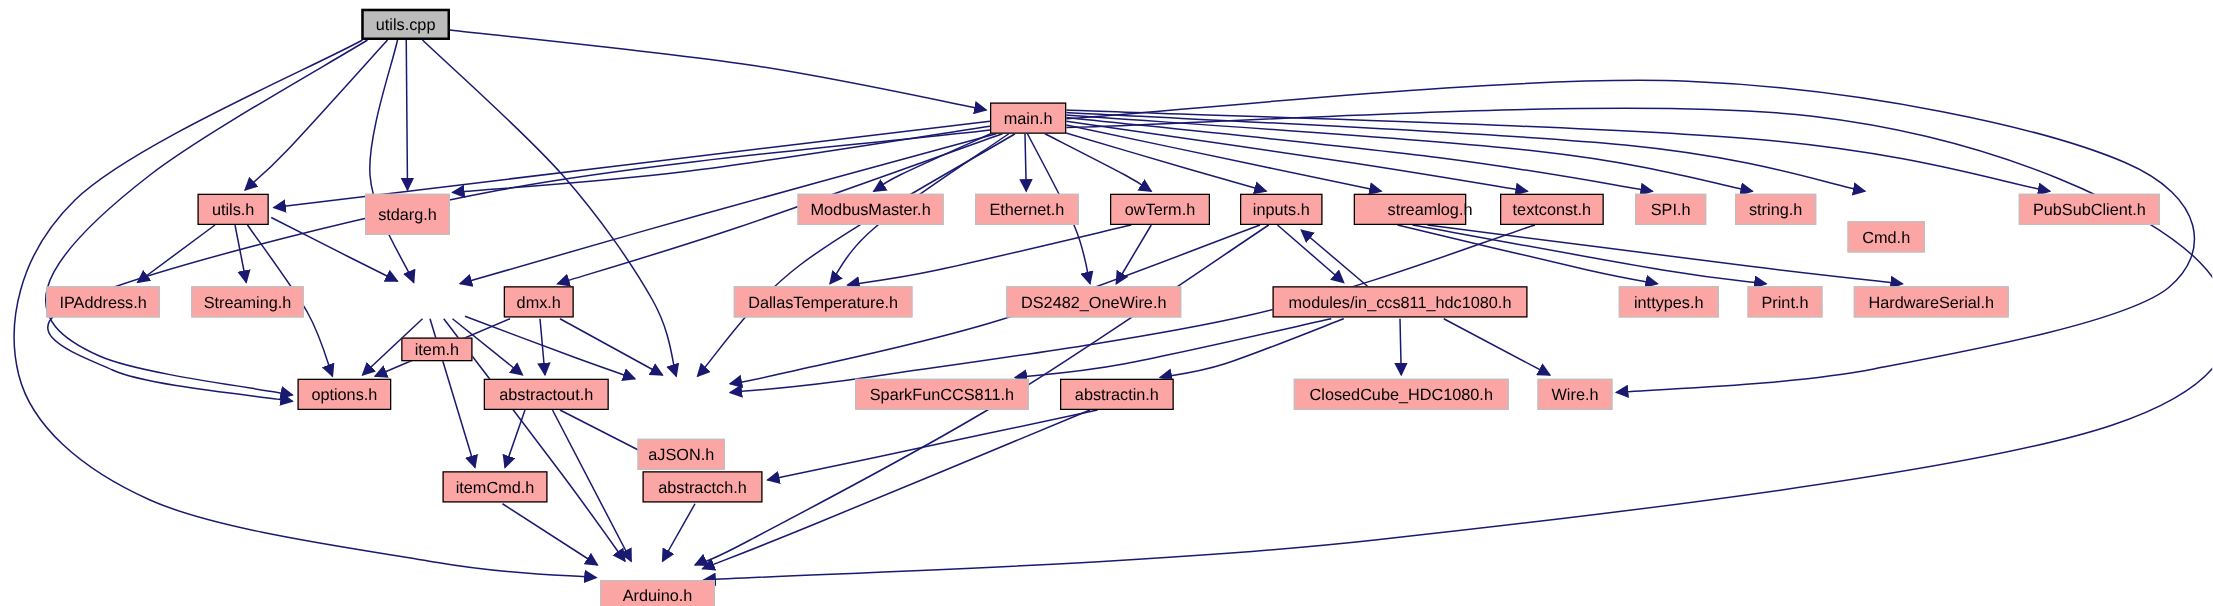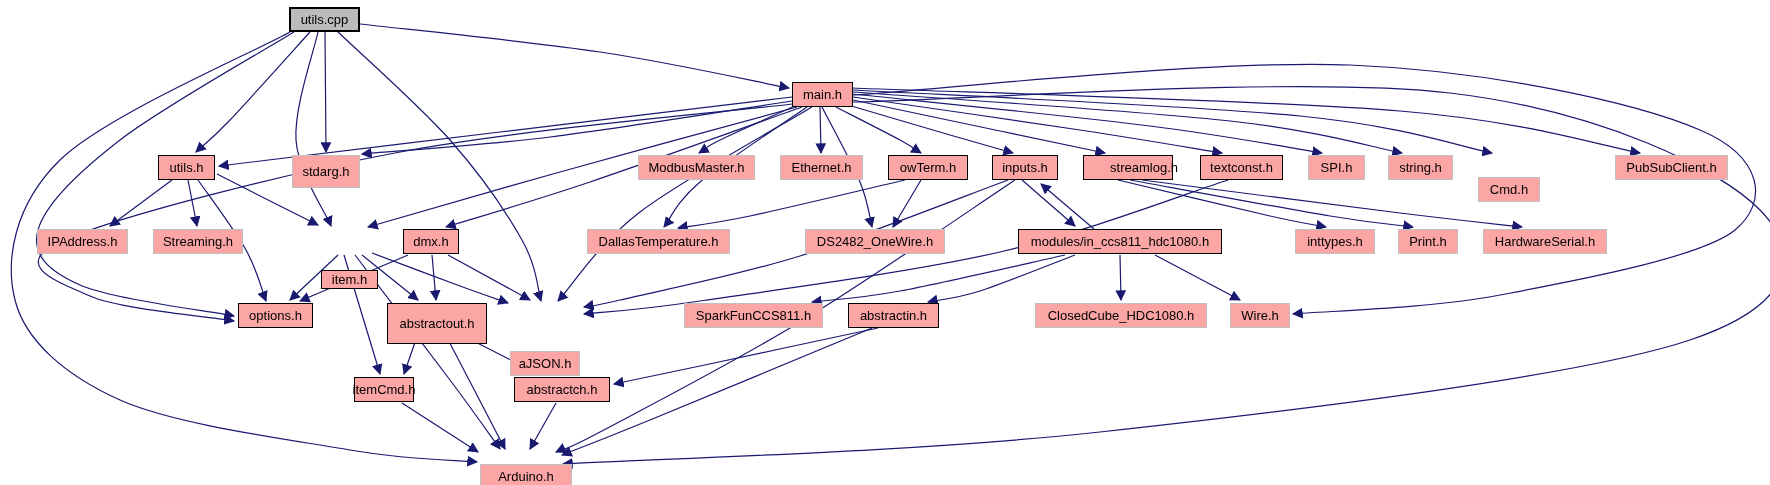--- a/index.html
+++ b/index.html
@@ -156,39 +156,39 @@
       </div>
       <div class="gnode ext" style="left: 1398px; top: 229px; width: 60px; height: 25px;">
         <span>Print.h</span>
       </div>
       <div class="gnode ext" style="left: 1483px; top: 229px; width: 124px; height: 25px;">
         <span>HardwareSerial.h</span>
       </div>
       <div class="gnode doc" style="left: 238px; top: 303px; width: 75px; height: 25px;">
         <span>options.h</span>
       </div>
-      <div class="gnode doc" style="left: 387px; top: 303px; width: 100px; height: 41px;">
+      <div class="gnode doc" style="left: 387px; top: 303px; width: 100px; height: 25px;">
         <span>abstractout.h</span>
       </div>
       <div class="gnode ext" style="left: 510px; top: 303px; width: 70px; height: 25px; margin-top: 48px;">
         <span>aJSON.h</span>
       </div>
       <div class="gnode ext" style="left: 684px; top: 303px; width: 139px; height: 25px;">
         <span>SparkFunCCS811.h</span>
       </div>
       <div class="gnode doc" style="left: 848px; top: 303px; width: 91px; height: 25px;">
         <span>abstractin.h</span>
       </div>
       <div class="gnode ext" style="left: 1035px; top: 303px; width: 172px; height: 25px;">
         <span>ClosedCube_HDC1080.h</span>
       </div>
       <div class="gnode ext" style="left: 1230px; top: 303px; width: 60px; height: 25px;">
         <span>Wire.h</span>
       </div>
-      <div class="gnode doc" style="left: 354px; top: 377px; width: 60px; height: 25px;">
+      <div class="gnode doc" style="left: 354px; top: 377px; width: 84px; height: 25px;">
         <span>itemCmd.h</span>
       </div>
       <div class="gnode doc" style="left: 514px; top: 377px; width: 96px; height: 25px;">
         <span>abstractch.h</span>
       </div>
       <div class="gnode ext" style="left: 480px; top: 464px; width: 92px; height: 25px;">
         <span>Arduino.h</span>
       </div>
     </div>
 </div>

